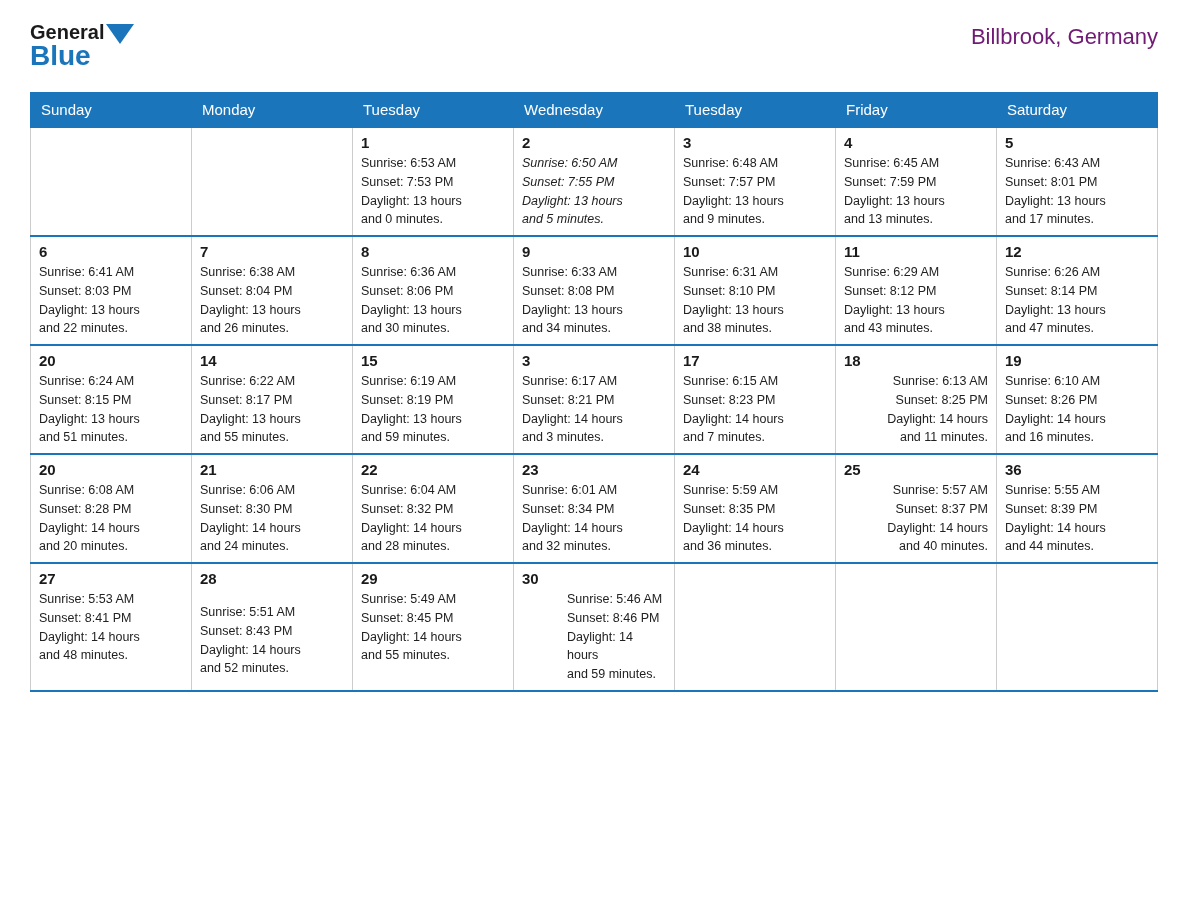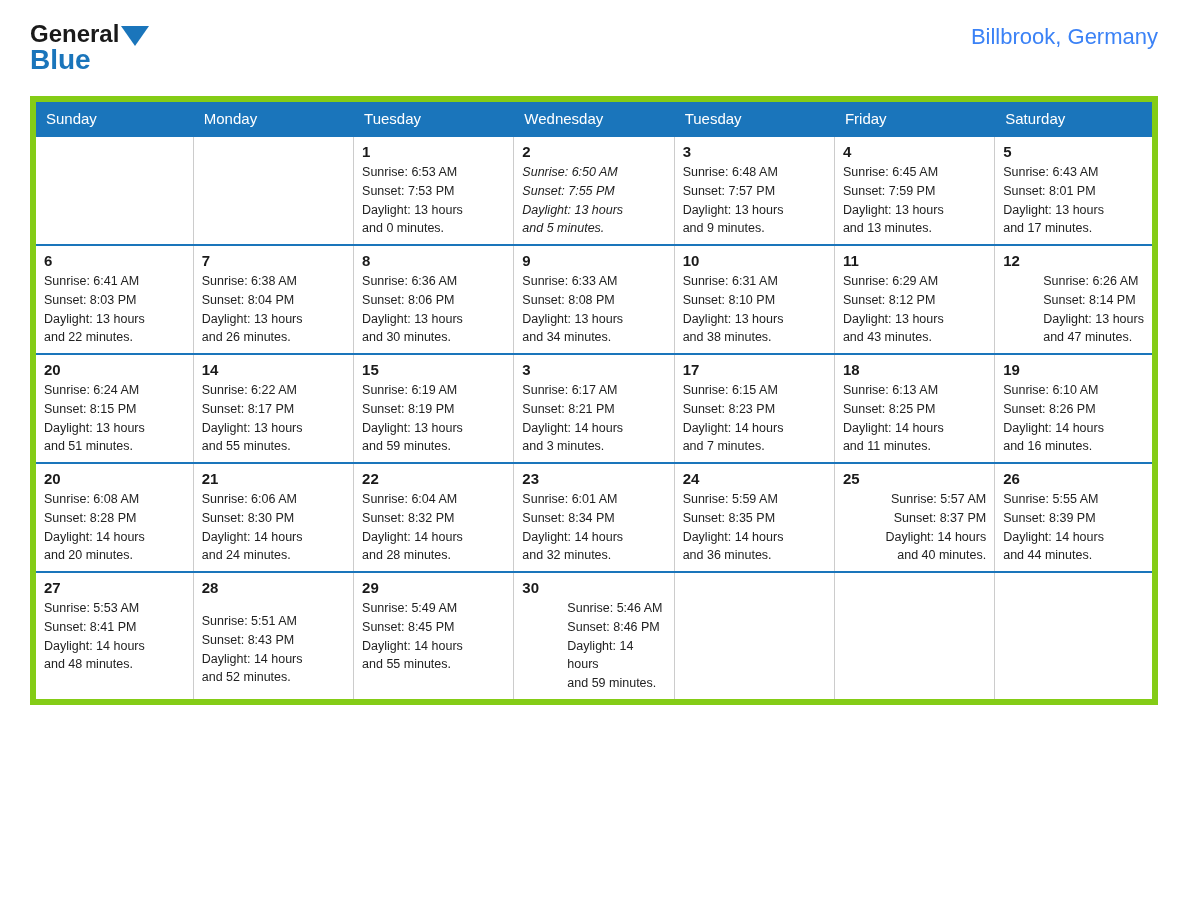--- a/index.html
+++ b/index.html
@@ -15,21 +15,21 @@
       justify-content: space-between;
       align-items: flex-start;
       margin-bottom: 20px;
     }
     .logo {
       display: flex;
       flex-direction: column;
       align-items: flex-start;
     }
     .logo-text {
-      font-size: 24px;
+      font-size: 20px;
       font-weight: bold;
       color: #1a1a1a;
       display: flex;
       align-items: center;
     }
     .logo-general {
       color: #1a1a1a;
       font-weight: bold;
     }
     .logo-arrow {
@@ -52,27 +52,27 @@
       text-align: right;
     }
     .month-title {
       font-size: 52px;
       font-weight: normal;
       color: #1a1a1a;
       line-height: 1.1;
     }
     .location {
       font-size: 22px;
-      color: #3b82f6;
+      color: #701a75;
       margin-top: 4px;
     }
     .calendar {
       width: 100%;
       border-collapse: collapse;
-      border: 6px solid #84cc16;
+      border: 1px solid #84cc16;
     }
     .calendar th {
       background-color: #1a75bb;
       color: #fff;
       font-size: 15px;
       font-weight: normal;
       padding: 8px 10px;
       text-align: left;
       border: 1px solid #1a75bb;
     }
@@ -210,21 +210,21 @@
         </td>
         <td>
           <span class="day-number">11</span>
           <div class="day-info" style="white-space: pre-line;">Sunrise: 6:29 AM
 Sunset: 8:12 PM
 Daylight: 13 hours
 and 43 minutes.</div>
         </td>
         <td>
           <span class="day-number">12</span>
-          <div class="day-info" style="white-space: pre-line; margin-left: 40px;">Sunrise: 6:26 AM
+          <div class="day-info" style="white-space: pre-line;">Sunrise: 6:26 AM
 Sunset: 8:14 PM
 Daylight: 13 hours
 and 47 minutes.</div>
         </td>
       </tr>
       <tr>
         <td>
           <span class="day-number">20</span>
           <div class="day-info" style="white-space: pre-line;">Sunrise: 6:24 AM
 Sunset: 8:15 PM
@@ -254,21 +254,21 @@
         </td>
         <td>
           <span class="day-number">17</span>
           <div class="day-info" style="white-space: pre-line;">Sunrise: 6:15 AM
 Sunset: 8:23 PM
 Daylight: 14 hours
 and 7 minutes.</div>
         </td>
         <td>
           <span class="day-number">18</span>
-          <div class="day-info" style="white-space: pre-line;">Sunrise: 6:13 AM
+          <div class="day-info" style="white-space: pre-line; text-align: right;">Sunrise: 6:13 AM
 Sunset: 8:25 PM
 Daylight: 14 hours
 and 11 minutes.</div>
         </td>
         <td>
           <span class="day-number">19</span>
           <div class="day-info" style="white-space: pre-line;">Sunrise: 6:10 AM
 Sunset: 8:26 PM
 Daylight: 14 hours
 and 16 minutes.</div>
@@ -311,21 +311,21 @@
 and 36 minutes.</div>
         </td>
         <td>
           <span class="day-number">25</span>
           <div class="day-info" style="white-space: pre-line; text-align: right;">Sunrise: 5:57 AM
 Sunset: 8:37 PM
 Daylight: 14 hours
 and 40 minutes.</div>
         </td>
         <td>
-          <span class="day-number">26</span>
+          <span class="day-number">36</span>
           <div class="day-info" style="white-space: pre-line;">Sunrise: 5:55 AM
 Sunset: 8:39 PM
 Daylight: 14 hours
 and 44 minutes.</div>
         </td>
       </tr>
       <tr>
         <td>
           <span class="day-number">27</span>
           <div class="day-info" style="white-space: pre-line;">Sunrise: 5:53 AM

